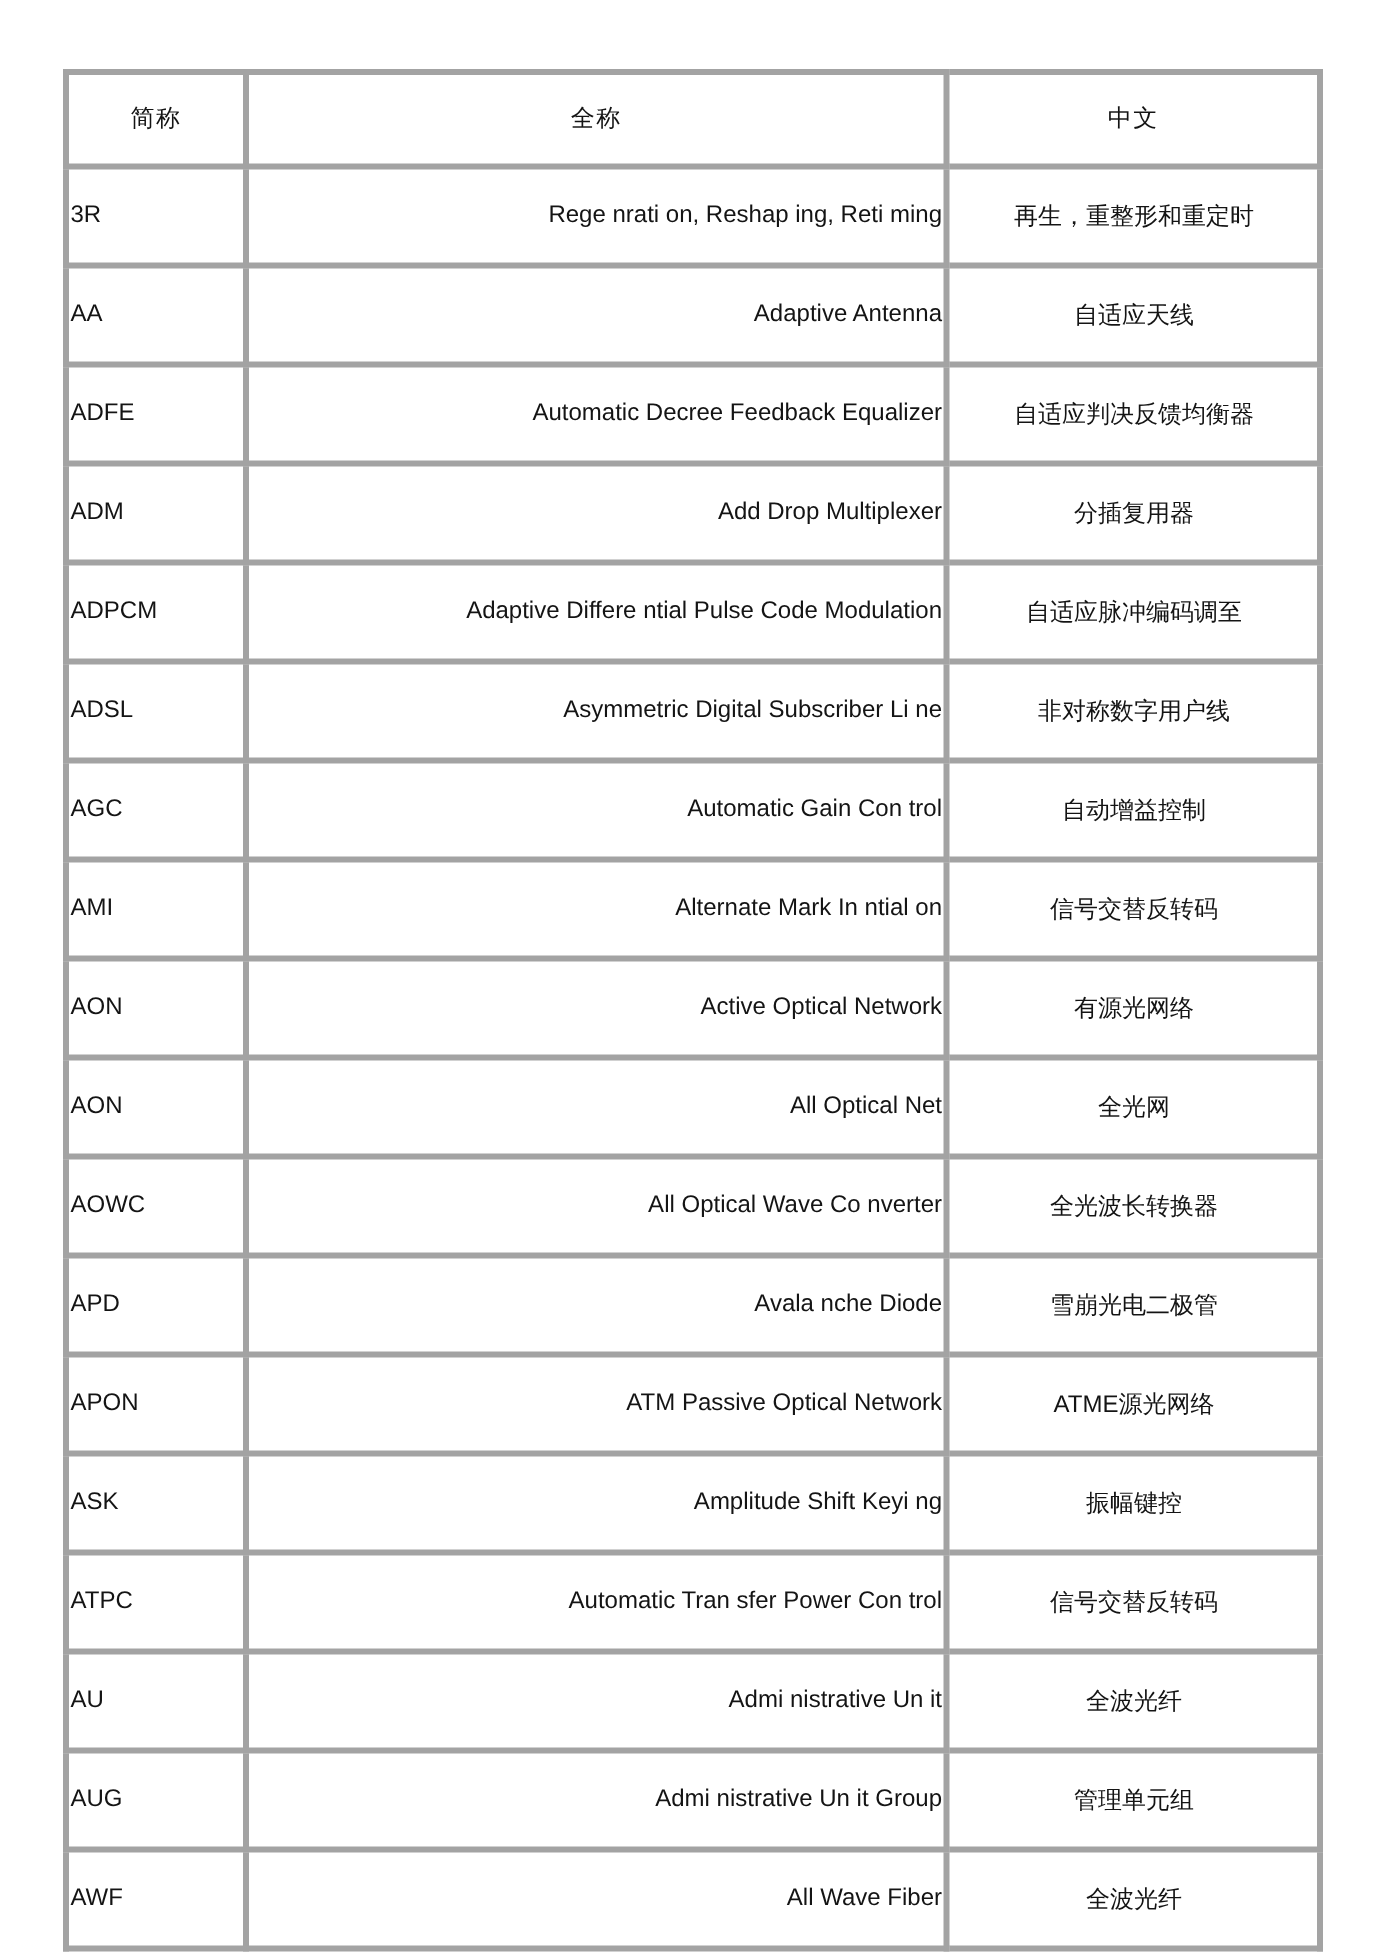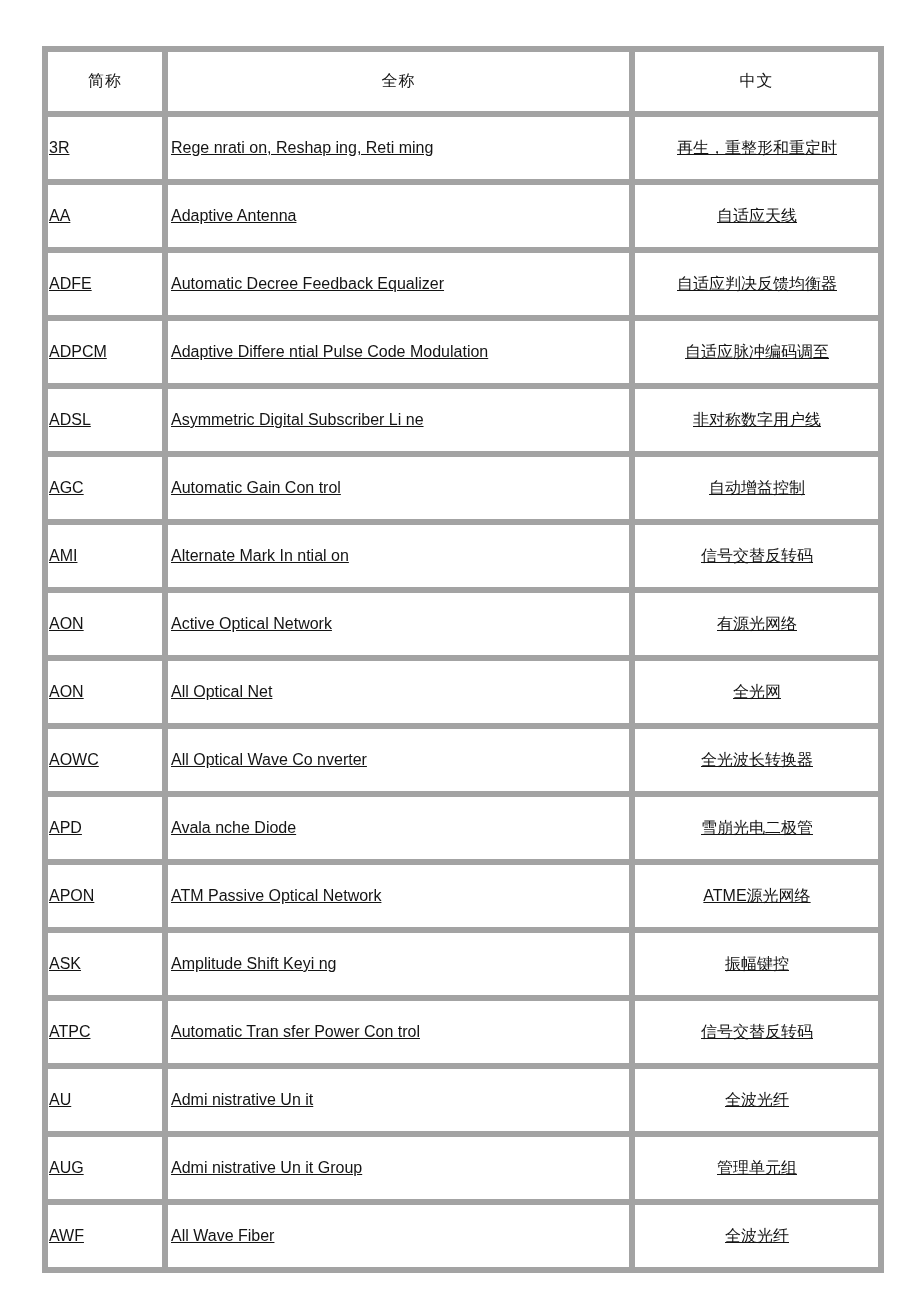--- a/index.html
+++ b/index.html
@@ -22,40 +22,39 @@
   table.glossary-table {
     position: absolute;
     left: 42px;
     top: 46px;
     width: 836px;
     border-collapse: collapse;
     table-layout: fixed;
   }
   .glossary-table th,
   .glossary-table td {
-    border: 6px solid #a3a3a3;
+    border: 4px solid #a3a3a3;
     font-size: 16px;
     font-weight: 400;
     color: #141414;
     overflow: hidden;
     white-space: nowrap;
   }
   .glossary-table th {
     height: 57px;
     text-align: center;
     vertical-align: middle;
     letter-spacing: 1px;
   }
   .glossary-table td {
     height: 60px;
     vertical-align: middle;
-    text-decoration: underline;
   }
   td.col-abbr { padding-left: 1px; }
-  td.col-full { padding-left: 3px; }
+  td.col-full { padding-left: 3px; text-align: right; }
   td.col-cn   { padding-left: 2px; text-align: center; }
 </style>
 </head>
 <body>
 
 <div class="doc-page">
   <table class="glossary-table">
     <colgroup>
       <col style="width:120px">
       <col style="width:467px">
@@ -76,20 +75,25 @@
         </tr>
         <tr>
           <td class="col-abbr">AA</td>
           <td class="col-full">Adaptive Antenna</td>
           <td class="col-cn">自适应天线</td>
         </tr>
         <tr>
           <td class="col-abbr">ADFE</td>
           <td class="col-full">Automatic Decree Feedback Equalizer</td>
           <td class="col-cn">自适应判决反馈均衡器</td>
+        </tr>
+        <tr>
+          <td class="col-abbr">ADM</td>
+          <td class="col-full">Add Drop Multiplexer</td>
+          <td class="col-cn">分插复用器</td>
         </tr>
         <tr>
           <td class="col-abbr">ADPCM</td>
           <td class="col-full">Adaptive Differe ntial Pulse Code Modulation</td>
           <td class="col-cn">自适应脉冲编码调至</td>
         </tr>
         <tr>
           <td class="col-abbr">ADSL</td>
           <td class="col-full">Asymmetric Digital Subscriber Li ne</td>
           <td class="col-cn">非对称数字用户线</td>

